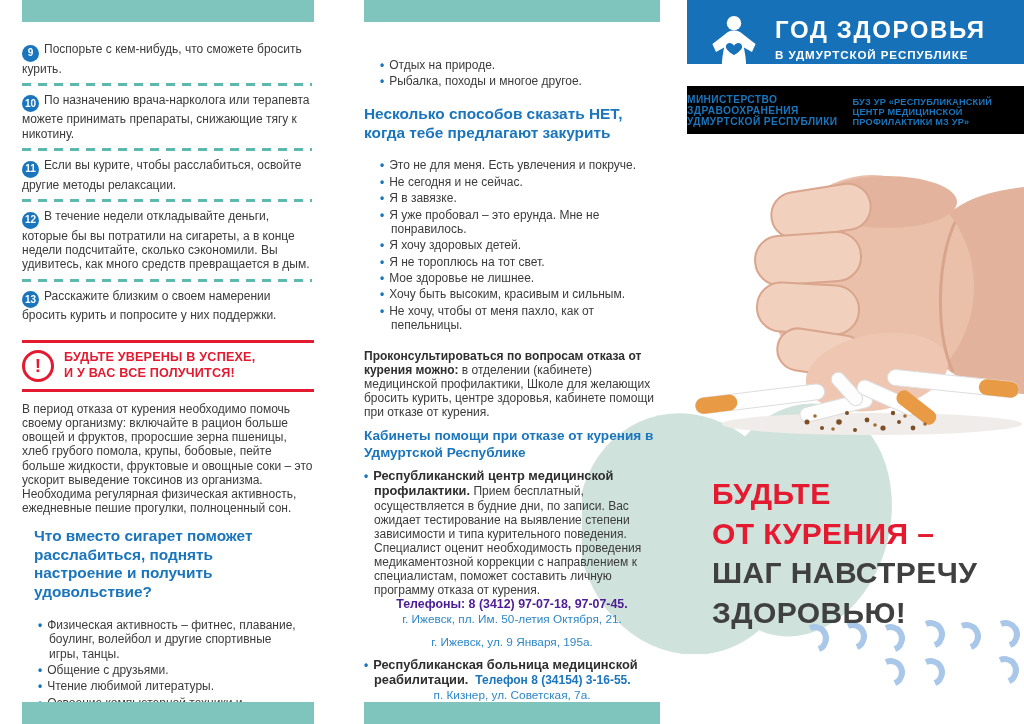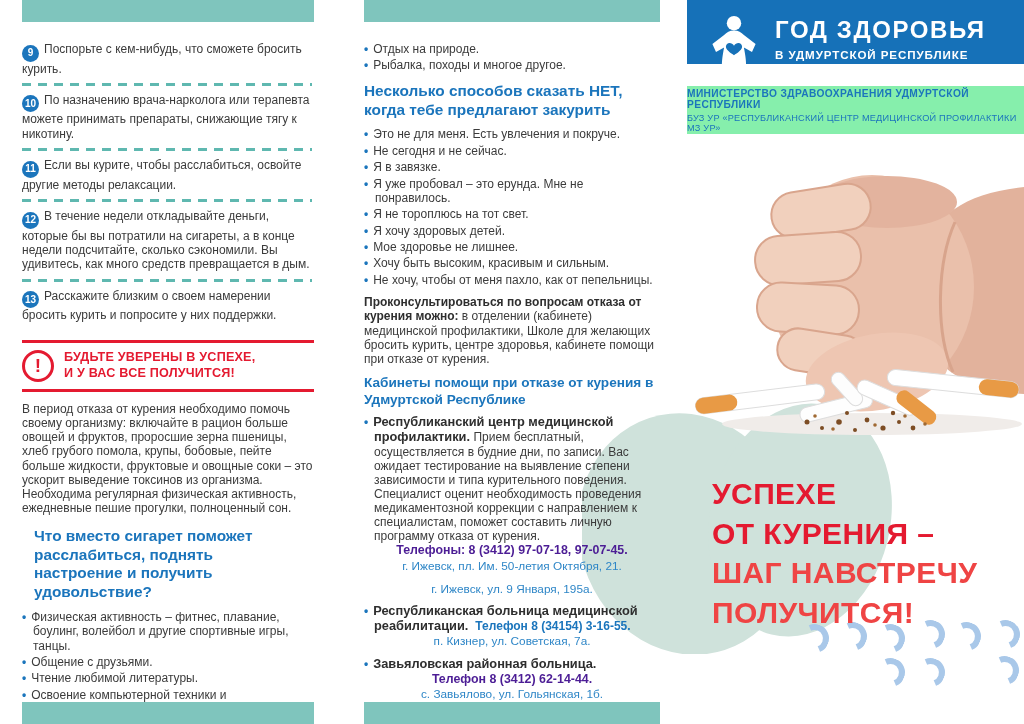--- a/index.html
+++ b/index.html
@@ -21,21 +21,21 @@
   .badge{display:inline-flex;align-items:center;justify-content:center;width:17px;height:17px;
     border-radius:50%;background:#1b75bc;color:#fff;font-size:10px;font-weight:bold;
     margin-right:5px;vertical-align:-3px;}
   .warn-box{display:flex;align-items:center;gap:10px;border-top:3px solid #e41a30;
     border-bottom:3px solid #e41a30;padding:7px 0;margin:2px 0 10px;}
   .warn-icon{flex:0 0 auto;width:26px;height:26px;border:3px solid #e41a30;border-radius:50%;
     color:#e41a30;font-weight:800;font-size:19px;display:flex;align-items:center;justify-content:center;}
   .warn-text{color:#e41a30;font-weight:800;font-size:12.6px;line-height:1.25;letter-spacing:.2px;}
   .para{font-size:12px;line-height:1.19;margin:0 0 11px;}
   .h-blue{font-size:15.4px;font-weight:800;color:#1b75bc;line-height:1.22;margin:0 12px 8px;}
-  ul.blist{list-style:none;margin:0;padding:0;}
+  ul.blist{list-style:none;margin:16px;padding:0;}
   ul.blist li{font-size:12px;line-height:1.2;padding-left:11px;text-indent:-11px;margin-bottom:2px;}
   ul.blist li::before{content:"•";color:#1b75bc;font-weight:700;margin-right:5px;}
 
   
   .col-mid .h-blue{font-size:15.4px;margin:9px 0 8px;}
   .consult{font-size:12px;line-height:1.18;margin:8px 0 9px;}
   .consult b{font-weight:800;color:#2e2e2e;}
   .cab-heading{font-size:13.6px;font-weight:800;color:#1b75bc;line-height:1.22;margin:0 0 7px;}
   .facility{margin-bottom:8px;}
   .fac-main{font-size:12px;line-height:1.17;margin:0;padding-left:10px;text-indent:-10px;}
@@ -44,29 +44,29 @@
   .fac-phone-inline{color:#1b75bc;font-weight:800;margin-left:7px;}
   .fac-phone{text-align:center;color:#4c1d95;font-weight:800;font-size:12.4px;line-height:1.25;}
   .fac-addr{text-align:center;color:#2e86c7;font-size:11.8px;line-height:1.25;}
 
   
   .banner{position:absolute;left:687px;top:0;width:337px;height:64px;background:#1671b8;z-index:2;}
   .banner-logo{position:absolute;left:20px;top:13px;}
   .banner-text{position:absolute;left:88px;top:17px;color:#fff;}
   .banner-title{font-size:24px;font-weight:800;letter-spacing:1.6px;line-height:1.1;}
   .banner-sub{font-size:11.6px;font-weight:700;letter-spacing:.9px;margin-top:5px;}
-  .ministry{position:absolute;left:687px;top:86px;width:337px;height:48px;background:#86efac;
-    display:flex;flex-direction:column;align-items:center;justify-content:center;z-index:2;}
+  .ministry{position:absolute;left:687px;top:86px;width:337px;height:48px;background:#000000;
+    display:flex;flex-direction:row;align-items:center;justify-content:center;z-index:2;}
   .ministry-l1{font-size:10.2px;font-weight:800;color:#1b75bc;letter-spacing:.4px;}
-  .ministry-l2{font-size:9.2px;font-weight:400;color:#1b75bc;margin-top:3px;letter-spacing:.2px;}
+  .ministry-l2{font-size:9.2px;font-weight:700;color:#1b75bc;margin-top:3px;letter-spacing:.2px;}
   .photo{position:absolute;left:687px;top:132px;width:337px;height:312px;z-index:1;}
   .petal{position:absolute;left:582px;top:392px;width:322px;height:262px;z-index:0;}
   .slogan{position:absolute;left:712px;top:474px;width:312px;z-index:3;
     font-weight:800;font-size:30px;line-height:1.32;letter-spacing:.4px;}
-  .slogan .red{color:#e41a30;} .slogan .blue{color:#ef4444;}
+  .slogan .red{color:#e41a30;} .slogan .blue{color:#404040;}
   .fs{position:absolute;width:17px;height:17px;border:6px solid #a9c8e9;border-radius:50%;
     border-left-color:transparent;border-bottom-color:transparent;transform:rotate(22deg);z-index:2;}
 </style>
 </head>
 <body>
 
 <div class="page">
 
   <div class="col col-left">
     <div class="bar bar-top"></div>
@@ -140,23 +140,23 @@
     <ul class="blist">
 
         <li>Это не для меня. Есть увлечения и покруче.</li>
 
         <li>Не сегодня и не сейчас.</li>
 
         <li>Я в завязке.</li>
 
         <li>Я уже пробовал – это ерунда. Мне не понравилось.</li>
 
+        <li>Я хочу здоровых детей.</li>
+
         <li>Я не тороплюсь на тот свет.</li>
-
-        <li>Я хочу здоровых детей.</li>
 
         <li>Мое здоровье не лишнее.</li>
 
         <li>Хочу быть высоким, красивым и сильным.</li>
 
         <li>Не хочу, чтобы от меня пахло, как от пепельницы.</li>
 
     </ul>
 
     <p class="consult"><b>Проконсультироваться по вопросам отказа от курения можно:</b><span> в отделении (кабинете) медицинской профилактики, Школе для желающих бросить курить, центре здоровья, кабинете помощи при отказе от курения.</span></p>
@@ -258,24 +258,24 @@
     <g fill="#a06a33">
       <circle cx="128" cy="284" r="1.8"></circle>
         <circle cx="146" cy="297" r="1.8"></circle>
       <circle cx="188" cy="293" r="1.8"></circle>
         <circle cx="218" cy="284" r="1.8"></circle>
       <circle cx="238" cy="292" r="1.8"></circle>
     </g>
   </svg>
 
   <div class="slogan">
-    <div class="red">УСПЕХЕ</div>
+    <div class="red">БУДЬТЕ</div>
     <div class="red">ОТ КУРЕНИЯ –</div>
     <div class="blue">ШАГ НАВСТРЕЧУ</div>
-    <div class="blue">ПОЛУЧИТСЯ!</div>
+    <div class="blue">ЗДОРОВЬЮ!</div>
   </div>
 
   <div class="fs" style="left:800px;top:624px;"></div>
   <div class="fs" style="left:838px;top:622px;"></div>
   <div class="fs" style="left:876px;top:624px;"></div>
   <div class="fs" style="left:916px;top:620px;"></div>
   <div class="fs" style="left:952px;top:622px;"></div>
   <div class="fs" style="left:991px;top:620px;"></div>
   <div class="fs" style="left:876px;top:658px;"></div>
   <div class="fs" style="left:916px;top:658px;"></div>

